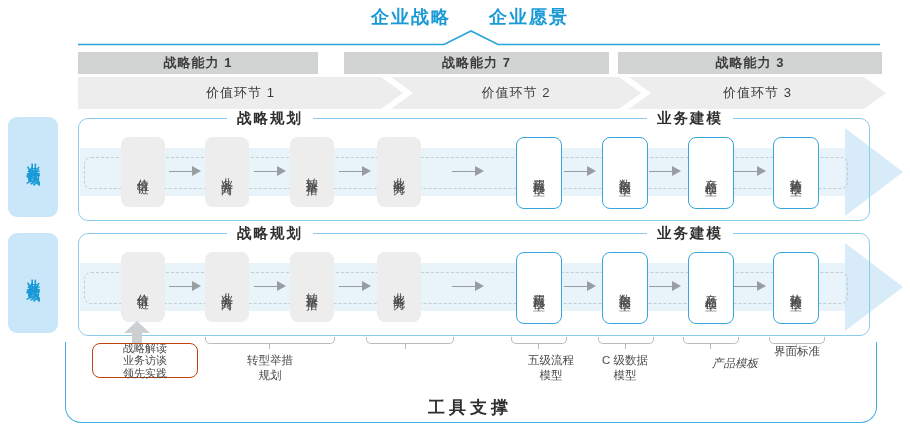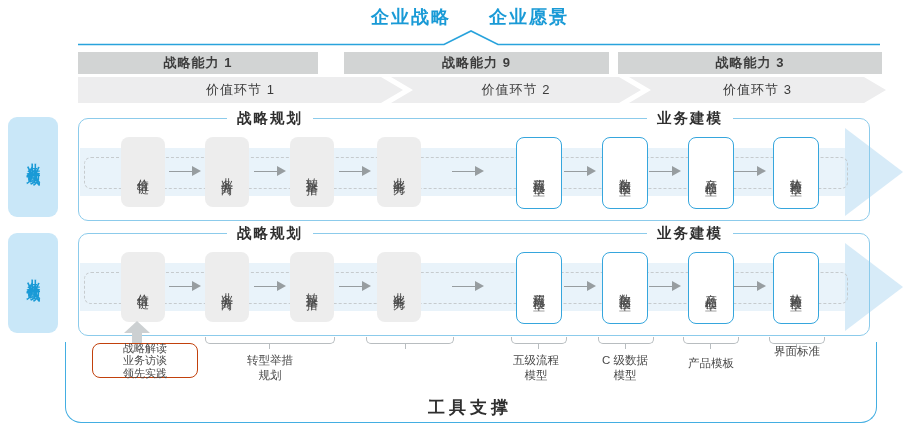--- a/index.html
+++ b/index.html
@@ -9,21 +9,21 @@
 
   
   .titles{top:5px;left:470px;transform:translateX(-50%);display:flex;gap:38px;white-space:nowrap;}
   .titles span{font-size:18px;font-weight:bold;color:#199ad6;letter-spacing:2px;}
 
   
   .capbar{height:22px;background:#d2d4d4;display:flex;align-items:center;justify-content:center;
           font-size:13px;font-weight:600;color:#3c3c3c;letter-spacing:1px;}
 
   
-  .chev{height:26px;background:#ededee;display:flex;align-items:center;justify-content:center;
+  .chev{height:32px;background:#ededee;display:flex;align-items:center;justify-content:center;
         font-size:13px;color:#3c3c3c;letter-spacing:1px;}
   .chev.first{clip-path:polygon(0 0,calc(100% - 22px) 0,100% 50%,calc(100% - 22px) 100%,0 100%);}
   .chev.mid{clip-path:polygon(0 0,calc(100% - 22px) 0,100% 50%,calc(100% - 22px) 100%,0 100%,22px 50%);}
 
   
   .dtab{width:50px;height:100px;background:#c9e7f8;border-radius:9px;display:flex;
         align-items:center;justify-content:center;writing-mode:vertical-rl;
         font-size:13.5px;font-weight:bold;color:#199ad6;letter-spacing:3px;}
 
   
@@ -75,21 +75,21 @@
   <div class="abs titles">
     <span>企业战略</span>
     <span>企业愿景</span>
   </div>
 
   <svg class="abs" style="left:0;top:0;width:910px;height:60px;z-index:0">
     <path d="M78,44.5 L444,44.5 L471,31 L498,44.5 L880,44.5" fill="none" stroke="#29a3dc" stroke-width="1.6"></path>
   </svg>
 
   <div class="abs capbar" style="left:78px;top:52px;width:240px;">战略能力 1</div>
-  <div class="abs capbar" style="left:344px;top:52px;width:265px;">战略能力 9</div>
+  <div class="abs capbar" style="left:344px;top:52px;width:265px;">战略能力 7</div>
   <div class="abs capbar" style="left:618px;top:52px;width:264px;">战略能力 3</div>
 
   <div class="abs chev first" style="left:78px;top:77px;width:325px;">价值环节 1</div>
   <div class="abs chev mid" style="left:391px;top:77px;width:250px;">价值环节 2</div>
   <div class="abs chev mid" style="left:629px;top:77px;width:257px;">价值环节 3</div>
 
   <div class="abs dtab" style="left:8px;top:117px;">业务领域 1</div>
   <div class="abs dtab" style="left:8px;top:233px;">业务领域 2</div>
 
   <div class="abs band" style="left:80px;top:148px;width:765px;"></div>
@@ -150,30 +150,30 @@
   <div class="abs brace" style="left:205px;top:337px;width:128px;"></div>
   <div class="abs bstem" style="left:269px;top:343px;"></div>
   <div class="abs fnote" style="left:270px;top:353px;">转型举措
 规划</div>
 
   <div class="abs brace" style="left:366px;top:337px;width:86px;"></div>
   <div class="abs bstem" style="left:405px;top:343px;"></div>
 
   <div class="abs brace" style="left:511px;top:337px;width:54px;"></div>
   <div class="abs bstem" style="left:538px;top:343px;"></div>
-  <div class="abs fnote" style="left:536px;top:353px;">五级流程
+  <div class="abs fnote" style="left:551px;top:353px;">五级流程
 模型</div>
 
   <div class="abs brace" style="left:598px;top:337px;width:54px;"></div>
   <div class="abs bstem" style="left:625px;top:343px;"></div>
   <div class="abs fnote" style="left:625px;top:353px;">C 级数据
 模型</div>
 
   <div class="abs brace" style="left:683px;top:337px;width:54px;"></div>
   <div class="abs bstem" style="left:710px;top:343px;"></div>
-  <div class="abs fnote" style="left:711px;top:356px;">产品模板</div>
+  <div class="abs fnote" style="left:735px;top:356px;font-style:italic;">产品模板</div>
 
   <div class="abs brace" style="left:769px;top:337px;width:54px;"></div>
   <div class="abs bstem" style="left:796px;top:343px;"></div>
   <div class="abs fnote" style="left:797px;top:344px;">界面标准</div>
 
   <div class="abs toollabel">工具支撑</div>
 </div>
 
 </body></html>

